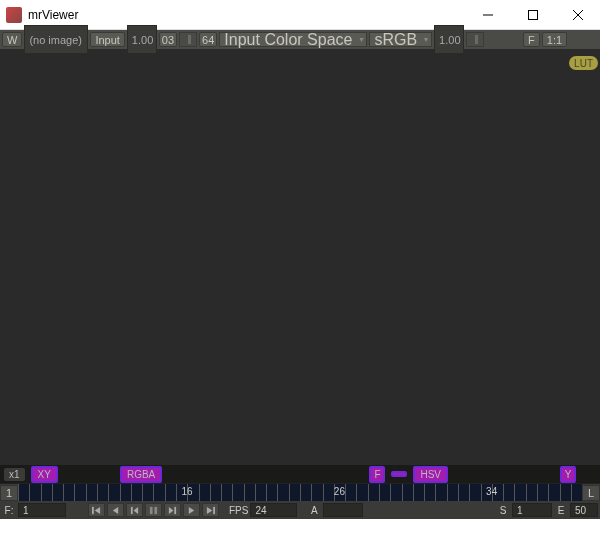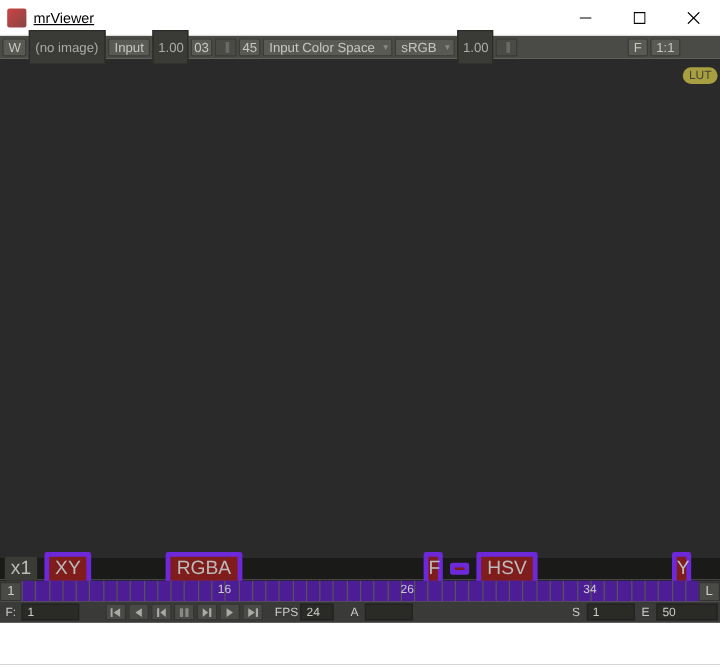--- a/index.html
+++ b/index.html
@@ -1,41 +1,41 @@
 <!DOCTYPE html>
 <html><head>
 <meta charset="utf-8">
 <style>
   * { box-sizing: border-box; margin: 0; padding: 0; font-family: Arial, sans-serif; }
   body { width: 600px; height: 554px; background: #fff; overflow: hidden; }
   
-  .titlebar { height: 30px; background: #fff; display: flex; align-items: center; padding: 0 0 0 6px; border-bottom: 1px solid #ddd; text-decoration: underline; }
+  .titlebar { height: 30px; background: #fff; display: flex; align-items: center; padding: 0 0 0 6px; border-bottom: 1px solid #ddd; }
   .titlebar .ticon { width: 16px; height: 16px; background: linear-gradient(135deg, #c44, #844); margin-right: 6px; border-radius: 2px; }
   .titlebar .ttext { font-size: 12px; color: #000; flex: 1; }
   .winbtn { width: 45px; height: 29px; display: flex; align-items: center; justify-content: center; font-size: 14px; color: #000; }
   .winbtn svg { width: 10px; height: 10px; }
   
   .toolbar { height: 19px; background: #4a4a46; display: flex; align-items: center; gap: 2px; padding: 0 2px; }
   .tbtn { background: #5a5a54; color: #c8c8bf; font-size: 11px; height: 15px; padding: 0 4px; display: flex; align-items: center; border: 1px solid #3a3a36; border-radius: 2px; }
   .field { background: #3a3a36; color: #aaa; font-size: 11px; height: 29px; padding: 0 4px; display: flex; align-items: center; border: 1px solid #2a2a26; }
-  .dropdown { background: #5a5a54; color: #c8c8bf; font-size: 11px; height: 15px; padding: 0 14px 0 4px; display: flex; align-items: center; border: 1px solid #3a3a36; position: relative; }
+  .dropdown { background: #5a5a54; color: #c8c8bf; font-size: 16px; height: 15px; padding: 0 14px 0 4px; display: flex; align-items: center; border: 1px solid #3a3a36; position: relative; }
   .dropdown::after { content: "▾"; position: absolute; right: 3px; font-size: 8px; color: #888; }
   .lut { background: #a8a040; color: #443; border-radius: 7px; padding: 0 5px; font-size: 10px; height: 14px; display: flex; align-items: center; margin-top: 47px; }
   .spacer { flex: 1; }
   .slider-mini { width: 18px; height: 15px; background: #4a4a46; border: 1px solid #3a3a36; position: relative; }
   .slider-mini::before { content: ""; position: absolute; left: 50%; top: 2px; width: 3px; height: 9px; background: #6a6a64; }
   
   .viewport { height: 416px; background: #2a2a2a; }
   
   .statusbar { height: 18px; background: #1a1a18; display: flex; align-items: center; gap: 6px; padding: 0 4px; color: #ccc; font-size: 10px; }
-  .sbox { background: #3a3a36; padding: 1px 5px; border-radius: 2px; color: #bbb; font-size: 16px; }
-  .sbox.dark { background: #7f1d1d; border: 4px solid #6d28d9; }
+  .sbox { background: #3a3a36; padding: 1px 5px; border-radius: 2px; color: #bbb; font-size: 10px; }
+  .sbox.dark { background: #a21caf; border: 2px solid #6d28d9; }
   
   .timeline { height: 18px; background: #3a3a38; display: flex; align-items: center; border-top: 1px solid #222; }
-  .tlbody { flex: 1; position: relative; height: 100%; background: #4c1d95; }
+  .tlbody { flex: 1; position: relative; height: 100%; background: #0f172a; }
   .tlticks { position: absolute; inset: 0; display: flex; }
   .tltick { flex: 1; border-left: 1px solid #555; position: relative; }
   .tlnum { position: absolute; color: #ccc; font-size: 10px; top: 2px; }
   .tlend { width: 18px; height: 16px; background: #4a4a46; color: #ccc; font-size: 11px; display: flex; align-items: center; justify-content: center; border: 1px solid #333; }
   
   .controls { height: 18px; background: #3a3a38; display: flex; align-items: center; gap: 2px; padding: 0 2px; color: #ccc; font-size: 10px; }
   .clbl { width: 14px; text-align: center; }
   .cfield { background: #2a2a26; height: 14px; padding: 0 4px; display: flex; align-items: center; border: 1px solid #222; color: #ccc; font-size: 10px; }
   .cbtn { width: 17px; height: 14px; background: #4a4a46; border: 1px solid #333; display: flex; align-items: center; justify-content: center; }
   .cbtn svg { width: 9px; height: 9px; fill: #aaa; }
@@ -65,21 +65,21 @@
     </div>
 </div>
 
 <div class="toolbar">
   <div class="tbtn">W</div>
   <div class="field wide" style="min-width:64px">(no image)</div>
   <div class="tbtn">Input</div>
   <div class="field" style="width:30px">1.00</div>
   <div class="tbtn" style="padding:0 2px">03</div>
   <div class="slider-mini"></div>
-  <div class="tbtn" style="padding:0 2px">45</div>
+  <div class="tbtn" style="padding:0 2px">64</div>
   <div class="dropdown" style="min-width:100px">Input Color Space</div>
   <div class="dropdown" style="min-width:38px">sRGB</div>
   <div class="field" style="width:30px">1.00</div>
   <div class="slider-mini"></div>
   <div class="spacer"></div>
   <div class="tbtn">F</div>
   <div class="tbtn">1:1</div>
   <div class="lut">LUT</div>
 </div>
 
@@ -200,22 +200,22 @@
       </svg>
     </div>
   <div class="cbtn">
       <svg viewBox="0 0 10 10">
         <polygon points="1,1 7,5 1,9"></polygon>
         <rect x="8" y="1" width="2" height="8"></rect>
       </svg>
     </div>
   <div style="width:6px"></div>
   <div class="clbl" style="width:auto">FPS</div>
-  <div class="cfield" style="width:28px">24</div>
+  <div class="cfield" style="width:47px">24</div>
   <div style="width:6px"></div>
   <div class="clbl">A</div>
   <div class="cfield" style="width:40px"></div>
   <div class="spacer"></div>
   <div class="clbl">S</div>
   <div class="cfield" style="width:40px">1</div>
   <div class="clbl">E</div>
-  <div class="cfield" style="width:51px">50</div>
+  <div class="cfield" style="width:28px">50</div>
 </div>
 
 </body></html>

